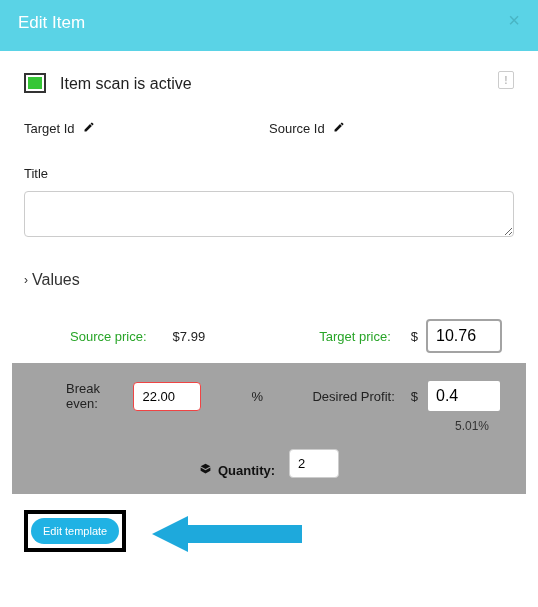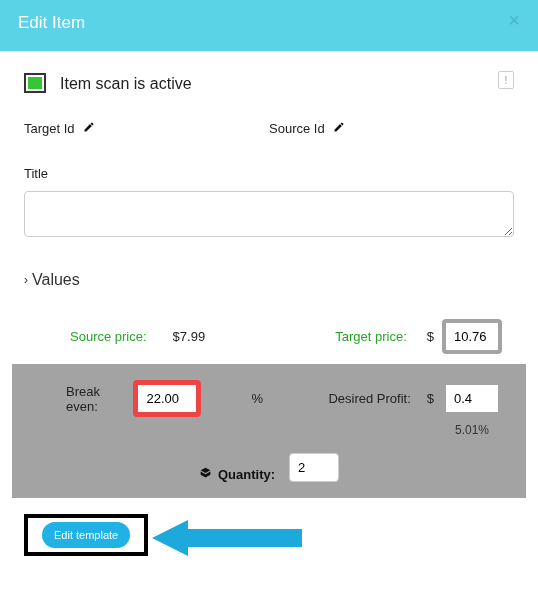--- a/index.html
+++ b/index.html
@@ -126,25 +126,25 @@
   .black-label {
     color: #222;
     font-size: 13px;
   }
   .val-text {
     color: #222;
     font-size: 13px;
     margin-left: 26px;
   }
   .price-input {
-    width: 60px;
-    border: 4px solid #a3a3a3;
+    width: 76px;
+    border: 2px solid #a3a3a3;
     border-radius: 4px;
     padding: 6px 8px;
-    font-size: 13px;
+    font-size: 16px;
     text-align: left;
   }
   .currency {
     font-size: 13px;
     margin-right: 8px;
     color: #222;
   }
   .grey-block {
     background: #a3a3a3;
     padding: 12px 0;
@@ -155,21 +155,21 @@
     padding: 4px 12px;
     align-items: center;
   }
   .grey-left, .grey-right {
     flex: 1;
     display: flex;
     align-items: center;
   }
   .be-input {
     width: 68px;
-    border: 5px solid #ef4444;
+    border: 1px solid #ef4444;
     border-radius: 4px;
     padding: 6px 8px;
     font-size: 13px;
     margin: 0 8px;
   }
   .profit-pct-row {
     display: flex;
     padding: 2px 12px 8px 12px;
   }
   .profit-pct-row .spacer { flex: 1; }
@@ -204,21 +204,21 @@
     font-size: 13px;
   }
   .edit-tpl-wrap {
     margin-top: 16px;
     display: flex;
     align-items: center;
     position: relative;
   }
   .edit-tpl-frame {
     border: 4px solid #000;
-    padding: 4px 14px;
+    padding: 4px 3px;
     display: inline-block;
   }
   .edit-tpl-btn {
     background: #20b2e4;
     color: #fff;
     border: none;
     border-radius: 16px;
     padding: 7px 12px;
     font-size: 11px;
     font-weight: 500;

